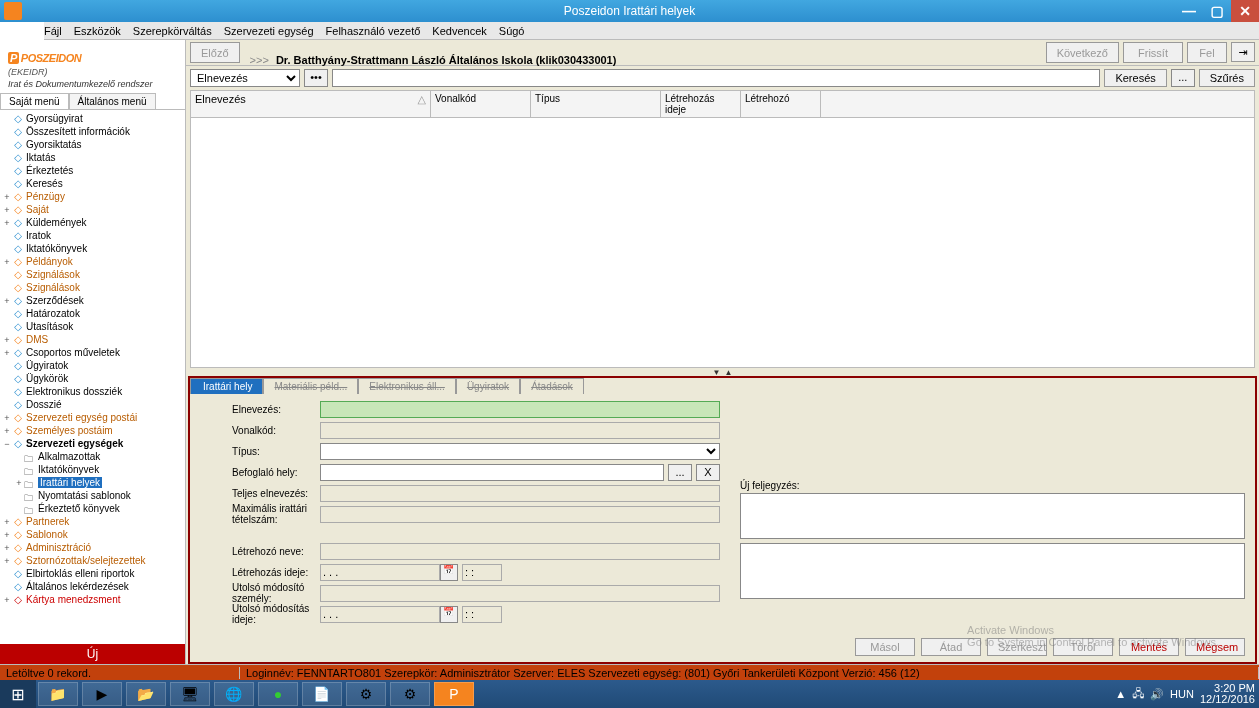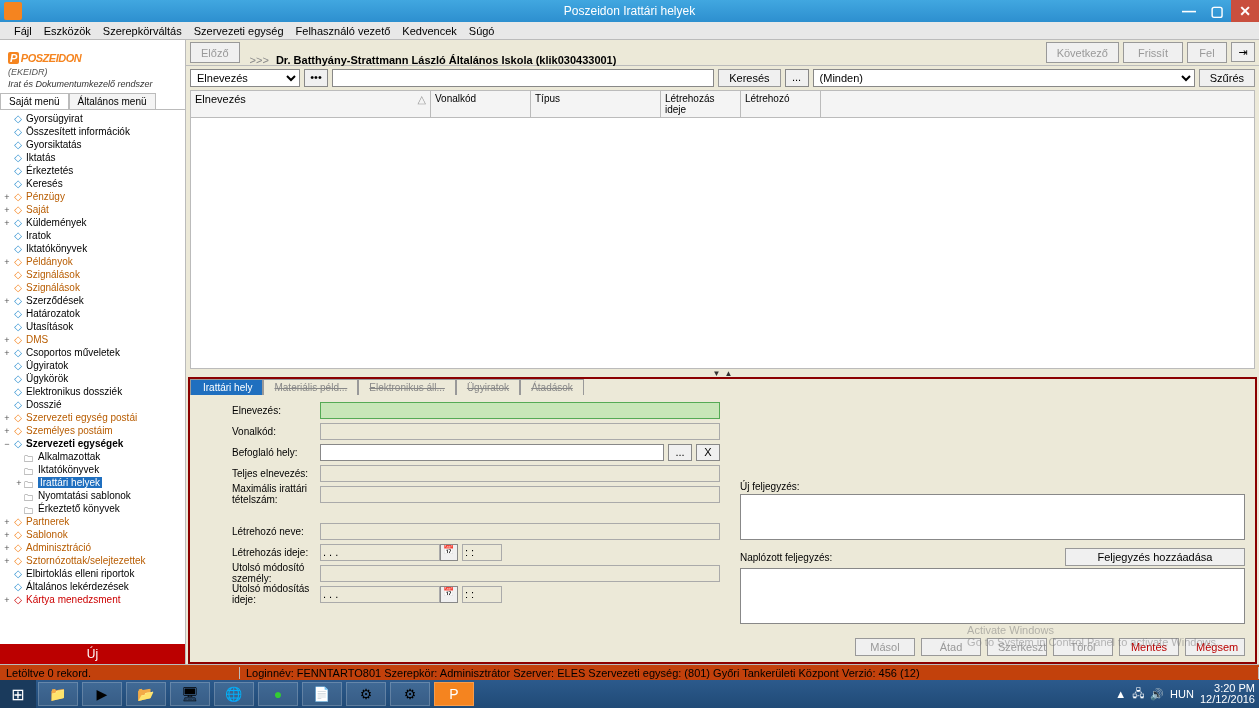--- a/index.html
+++ b/index.html
@@ -7,21 +7,21 @@
 
 
 .titlebar { height: 22px; background: linear-gradient(#41a7e0, #2d8fcf); display: flex; align-items: center; color: #fff; position: relative; }
 .titlebar .icon { width: 18px; height: 18px; margin: 0 4px; background: #f5841f; border-radius: 2px; display: inline-block; }
 .titlebar .title { position: absolute; left: 50%; transform: translateX(-50%); font-size: 12px; }
 .titlebar .winbtns { position: absolute; right: 0; display: flex; }
 .titlebar .winbtn { width: 28px; height: 22px; display: flex; align-items: center; justify-content: center; color: #fff; font-weight: bold; font-size: 14px; }
 .titlebar .winbtn.close { background: #c94f3e; }
 
 
-.menubar { height: 18px; background: #e8e8e8; border-bottom: 1px solid #bbb; display: flex; align-items: center; padding: 0 14px; gap: 12px; }
+.menubar { height: 18px; background: #e8e8e8; border-bottom: 1px solid #bbb; display: flex; align-items: center; padding: 0 0; gap: 12px; margin-left: 44px; }
 .menubar span { cursor: default; }
 
 
 .main { display: flex; height: calc(100% - 22px - 18px - 16px - 28px); }
 
 
 .sidebar { width: 186px; background: #fff; border-right: 1px solid #bbb; display: flex; flex-direction: column; }
 .logo-area { padding: 6px 8px 4px 8px; }
 .logo-text { color: #f5841f; font-weight: bold; font-size: 18px; font-style: italic; letter-spacing: -0.5px; }
 .logo-sub { font-size: 9px; color: #555; font-style: italic; }
@@ -353,21 +353,20 @@
       <button class="btn disabled" style="width:40px">Fel</button>
       <div class="iconbtn">⇥</div>
     </div>
 
     <div class="search-row">
       <select class="search-combo"><option>Elnevezés</option></select>
       <div class="dots-btn">•••</div>
       <input class="search-input" style="">
       <button class="btn">Keresés</button>
       <div class="dots-btn">...</div>
-      <select class="filter-combo"><option>(Minden)</option></select>
       <button class="btn">Szűrés</button>
     </div>
 
     <div class="grid-header">
       <div class="col" style="width:240px"><span>Elnevezés</span> <span style="float:right;color:#999">△</span></div>
       <div class="col" style="width:100px">Vonalkód</div>
       <div class="col" style="width:130px">Típus</div>
       <div class="col" style="width:80px">Létrehozás ideje</div>
       <div class="col" style="width:80px">Létrehozó</div>
     </div>
@@ -389,20 +388,24 @@
         <div class="form-left">
           <div class="form-row">
               <label>Elnevezés:</label>
               <input class="highlight" style="">
             </div>
           <div class="form-row">
               <label>Vonalkód:</label>
               <input class="readonly" style="">
             </div>
           <div class="form-row">
+              <label>Típus:</label>
+              <select></select>
+            </div>
+          <div class="form-row">
               <label>Befoglaló hely:</label>
               <input style="">
               <div class="mini-btn">...</div>
               <div class="mini-btn">X</div>
             </div>
           <div class="form-row">
               <label>Teljes elnevezés:</label>
               <input class="readonly" style="">
             </div>
           <div class="form-row">
@@ -428,24 +431,20 @@
               <label>Utolsó módosítás ideje:</label>
               <input class="readonly date-input" value=". . ." style="">
               <div class="cal-btn">📅</div>
               <input class="readonly time-input" value=": :" style="">
             </div>
         </div>
         <div class="form-right">
           <div style="height:80px"></div>
           <div class="note-label">Új feljegyzés:</div>
           <textarea class="note-box" style=""></textarea>
-          <div class="note-row2">
-            <label>Naplózott feljegyzés:</label>
-            <button class="btn" style="margin-left:auto;width:180px">Feljegyzés hozzáadása</button>
-          </div>
           <textarea class="note-box2" style=""></textarea>
         </div>
       </div>
       <div class="detail-buttons">
         <button class="btn disabled">Másol</button>
         <button class="btn disabled">Átad</button>
         <button class="btn disabled">Szerkeszt</button>
         <button class="btn disabled">Töröl</button>
         <button class="btn red">Mentés</button>
         <button class="btn red">Mégsem</button>

